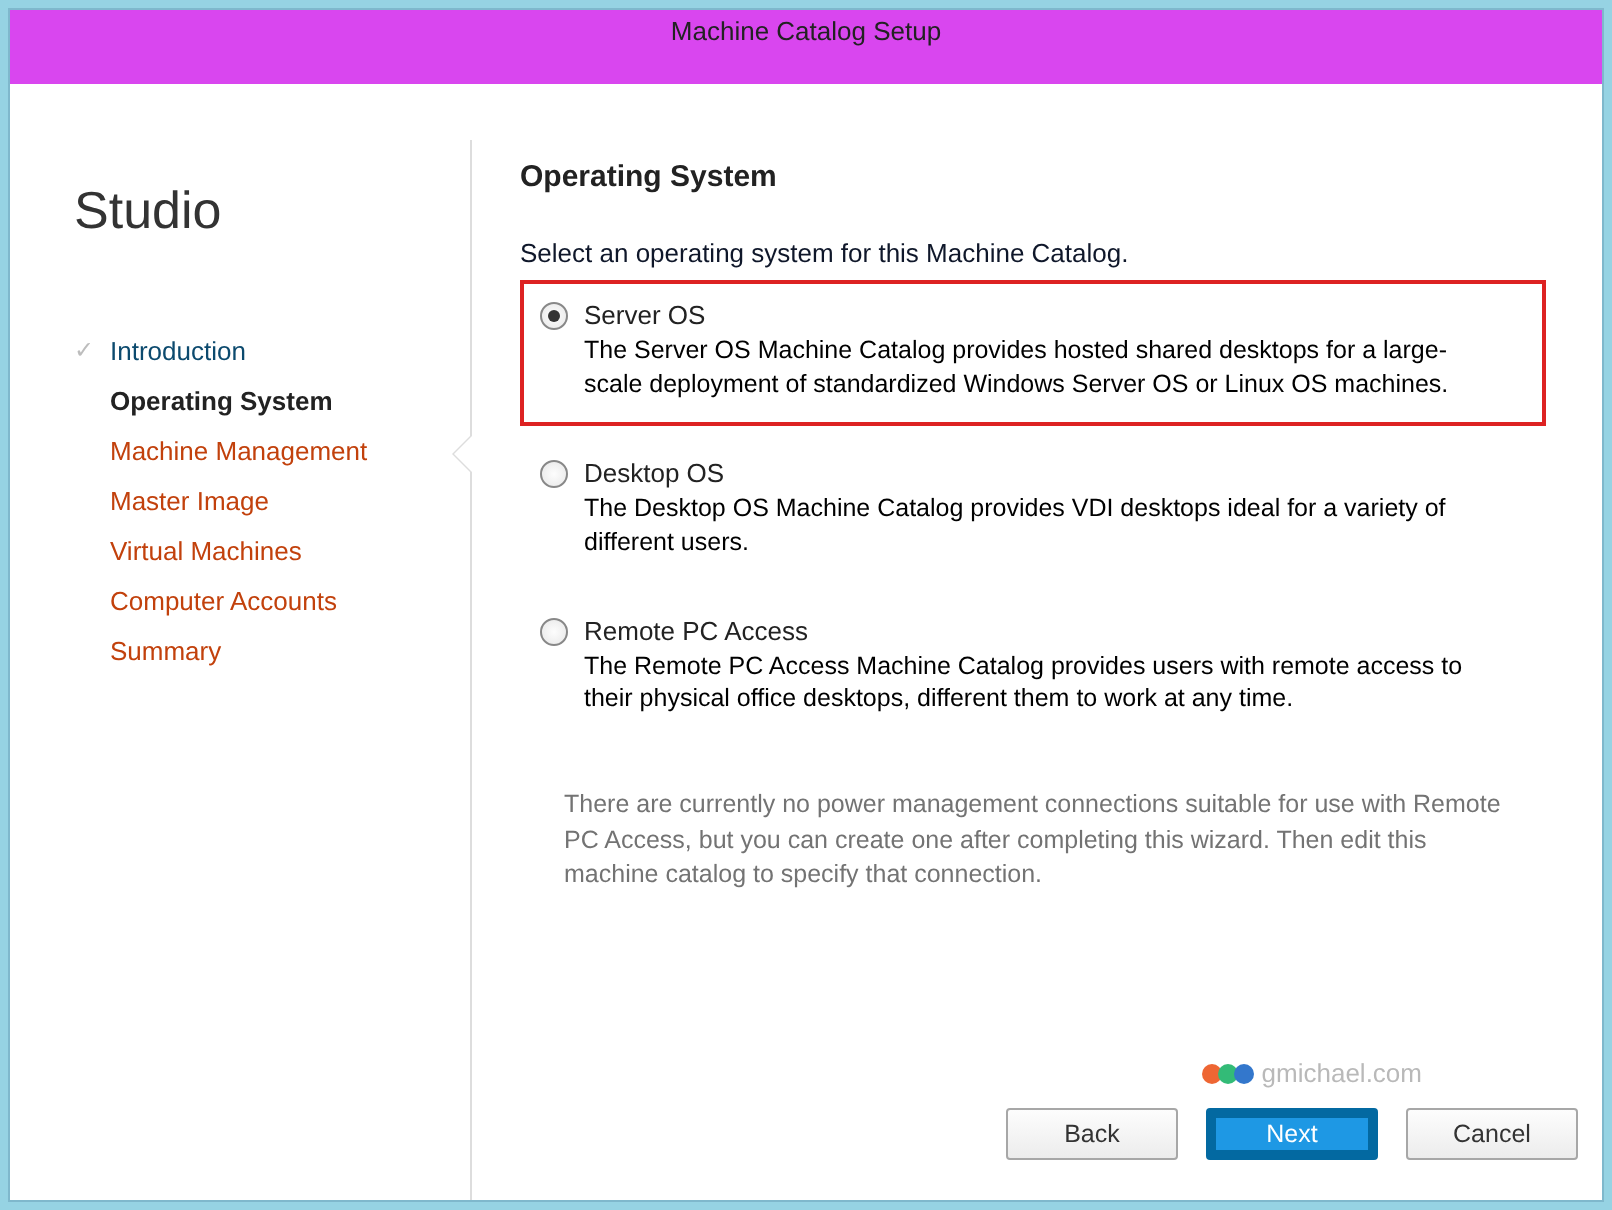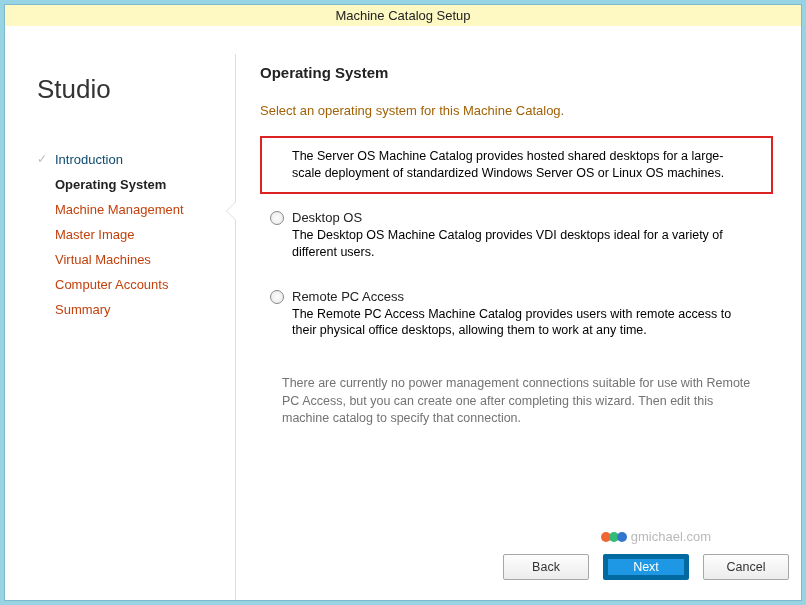--- a/index.html
+++ b/index.html
@@ -13,23 +13,23 @@
   }
   .window {
     position: absolute;
     top: 4px; left: 4px; right: 4px; bottom: 4px;
     background: #fff;
     border: 1px solid #7fb8cc;
     display: flex;
     flex-direction: column;
   }
   .titlebar {
-    background: #fef9c3;
+    background: #d946ef;
     text-align: center;
-    padding: 3px 0 3px;
+    padding: 3px 0 19px;
     font-size: 13px;
     color: #222;
   }
   .body {
     flex: 1;
     display: flex;
     padding: 28px 28px 0 32px;
     background: #fff;
   }
   .sidebar {
@@ -89,22 +89,22 @@
     padding-top: 10px;
   }
   .main h2 {
     font-size: 15px;
     font-weight: 700;
     color: #222;
     margin-bottom: 22px;
   }
   .instruction {
     font-size: 13px;
-    color: #a16207;
-    margin-bottom: 18px;
+    color: #0f172a;
+    margin-bottom: 6px;
   }
   .opt-group { margin-top: 4px; }
   .option {
     padding: 8px 8px 10px 8px;
     margin-bottom: 6px;
     border: 2px solid transparent;
   }
   .option.highlighted {
     border: 2px solid #d22;
   }
@@ -206,37 +206,41 @@
 
     <div class="divider"></div>
 
     <div class="main">
       <h2>Operating System</h2>
       <div class="instruction">Select an operating system for this Machine Catalog.</div>
 
       <div class="opt-group">
 
         <div class="option highlighted">
+          <div class="row">
+            <span class="radio selected"></span>
+            <span class="opt-title">Server OS</span>
+          </div>
           <div class="opt-desc">The Server OS Machine Catalog provides hosted shared desktops for a large-scale deployment of standardized Windows Server OS or Linux OS machines.</div>
         </div>
 
         <div class="option">
           <div class="row">
             <span class="radio"></span>
             <span class="opt-title">Desktop OS</span>
           </div>
           <div class="opt-desc">The Desktop OS Machine Catalog provides VDI desktops ideal for a variety of different users.</div>
         </div>
 
         <div class="option">
           <div class="row">
             <span class="radio"></span>
             <span class="opt-title">Remote PC Access</span>
           </div>
-          <div class="opt-desc">The Remote PC Access Machine Catalog provides users with remote access to their physical office desktops, allowing them to work at any time.</div>
+          <div class="opt-desc">The Remote PC Access Machine Catalog provides users with remote access to their physical office desktops, different them to work at any time.</div>
         </div>
 
       </div>
 
       <div class="note">There are currently no power management connections suitable for use with Remote PC Access, but you can create one after completing this wizard. Then edit this machine catalog to specify that connection.</div>
     </div>
   </div>
 
   <div class="watermark">
     <span class="wm-dot" style="background:#e63;"></span>

